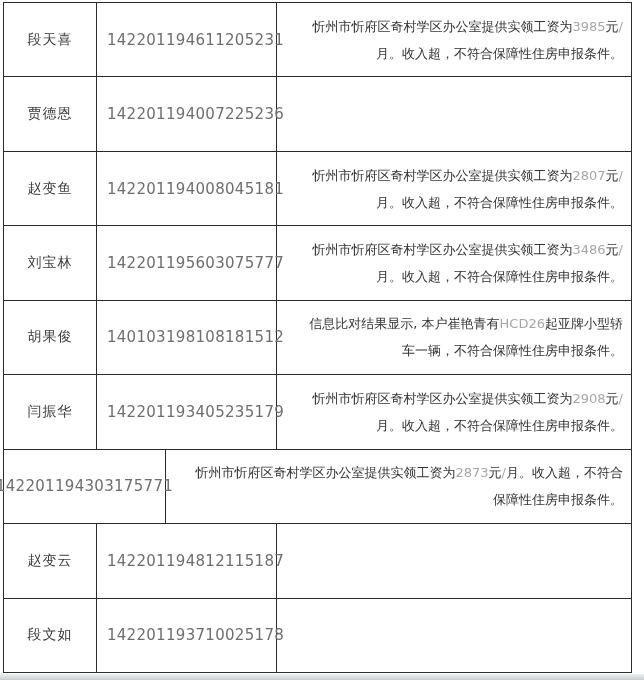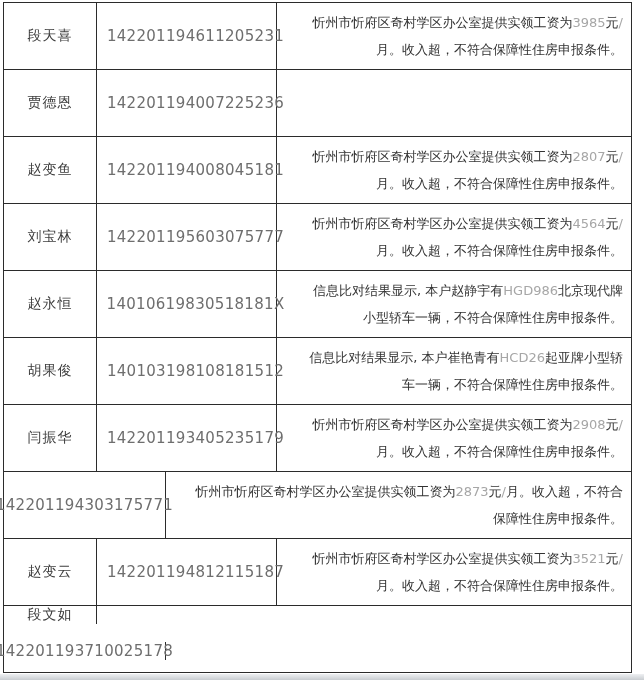--- a/index.html
+++ b/index.html
@@ -13,21 +13,21 @@
   body{
     width:644px;height:680px;background:#ffffff;overflow:hidden;position:relative;
     font-family:"DejaVu Sans","Liberation Sans",sans-serif;
   }
   .tbl{
     position:absolute;left:3px;top:2px;width:629px;height:671px;
     border:1px solid var(--border);
     display:flex;flex-direction:column;background:#ffffff;box-sizing:border-box;
   }
   .row{flex:1;display:flex;border-bottom:1px solid var(--border);min-height:0;gap:18px;}
-  .row:last-child{border-bottom:none;flex-direction:column;}
+  .row:last-child{border-bottom:none;}
   .cell{box-sizing:border-box;min-width:0;}
   .cell.name{
     width:93px;border-right:1px solid var(--border);
     display:flex;align-items:center;justify-content:center;
     font-size:14px;color:var(--namecol);letter-spacing:1px;
   }
   .cell.idnum{
     width:162px;border-right:1px solid var(--border);
     display:flex;align-items:center;justify-content:center;
     font-size:15px;color:var(--idcol);letter-spacing:0.3px;
@@ -65,31 +65,24 @@
     <div class="cell idnum">142201194008045181</div>
     <div class="cell remark">
         <div><span>忻州市忻府区奇村学区办公室提供实领工资为</span><span class="muted">2807</span><span>元</span><span class="muted">/</span><span>月。收入超，不符合保障性住房申报条件。</span></div>
       </div>
   </div>
 
   <div class="row">
     <div class="cell name">刘宝林</div>
     <div class="cell idnum">142201195603075777</div>
     <div class="cell remark">
-        <div><span>忻州市忻府区奇村学区办公室提供实领工资为</span><span class="muted">4564</span><span>元</span><span class="muted">/</span><span>月。收入超，不符合保障性住房申报条件。</span></div>
+        <div><span>忻州市忻府区奇村学区办公室提供实领工资为</span><span class="muted">3486</span><span>元</span><span class="muted">/</span><span>月。收入超，不符合保障性住房申报条件。</span></div>
       </div>
   </div>
 
-  <div class="row">
-    <div class="cell name">赵永恒</div>
-    <div class="cell idnum">14010619830518181X</div>
-    <div class="cell remark">
-        <div><span>信息比对结果显示, 本户赵静宇有</span><span class="muted">HGD986</span><span>北京现代牌小型轿车一辆，不符合保障性住房申报条件。</span></div>
-      </div>
-  </div>
 
   <div class="row">
     <div class="cell name">胡果俊</div>
     <div class="cell idnum">140103198108181512</div>
     <div class="cell remark">
         <div><span>信息比对结果显示, 本户崔艳青有</span><span class="muted">HCD26</span><span>起亚牌小型轿车一辆，不符合保障性住房申报条件。</span></div>
       </div>
   </div>
 
   <div class="row">
@@ -103,23 +96,20 @@
   <div class="row">
     <div class="cell idnum">142201194303175771</div>
     <div class="cell remark">
         <div><span>忻州市忻府区奇村学区办公室提供实领工资为</span><span class="muted">2873</span><span>元</span><span class="muted">/</span><span>月。收入超，不符合保障性住房申报条件。</span></div>
       </div>
   </div>
 
   <div class="row">
     <div class="cell name">赵变云</div>
     <div class="cell idnum">142201194812115187</div>
-    <div class="cell remark">
-        <div><span>忻州市忻府区奇村学区办公室提供实领工资为</span><span class="muted">3521</span><span>元</span><span class="muted">/</span><span>月。收入超，不符合保障性住房申报条件。</span></div>
-      </div>
   </div>
 
   <div class="row">
     <div class="cell name">段文如</div>
     <div class="cell idnum">142201193710025178</div>
   </div>
 </div>
 <div class="bottom-shadow"></div>
 
 </body></html>

